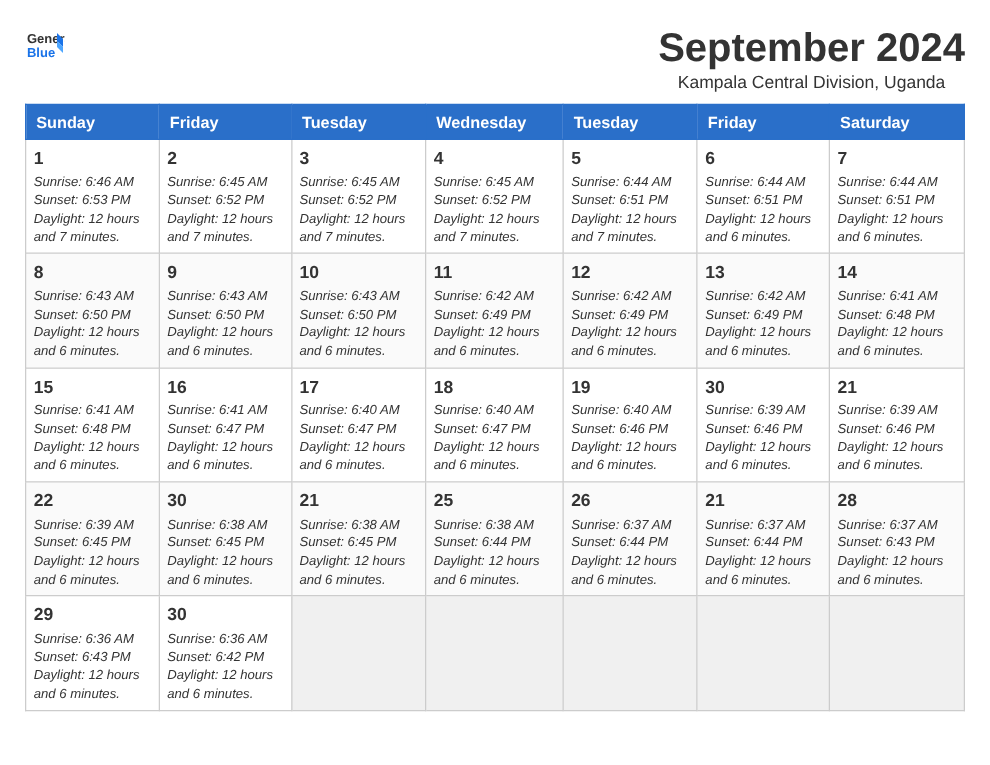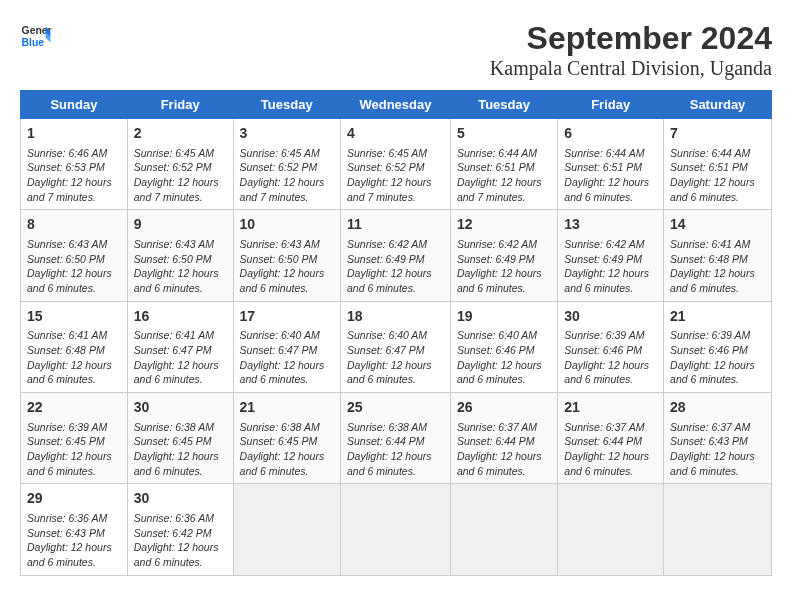--- a/index.html
+++ b/index.html
@@ -19,42 +19,41 @@
     .logo {
       display: flex;
       align-items: center;
       gap: 4px;
     }
     .logo-icon {
       width: 32px;
       height: 32px;
     }
     .title-area {
-      text-align: right;
+      text-align: center;
     }
     .main-title {
       font-size: 32px;
       font-weight: bold;
       color: #333;
     }
     .subtitle {
-      font-size: 20px;
+      font-size: 14px;
       color: #333;
-      font-family: Liberation Serif, serif;
     }
     .calendar-table {
       width: 100%;
       border-collapse: collapse;
       font-size: 11px;
     }
     .calendar-table th {
       background-color: #2a6fc9;
       color: #fff;
       padding: 6px 8px;
-      text-align: center;
+      text-align: left;
       font-size: 13px;
       font-weight: bold;
       border: 1px solid #2a6fc9;
     }
     .calendar-table td {
       vertical-align: top;
       padding: 5px 6px;
       border: 1px solid #ccc;
       width: 113px;
       min-height: 80px;

